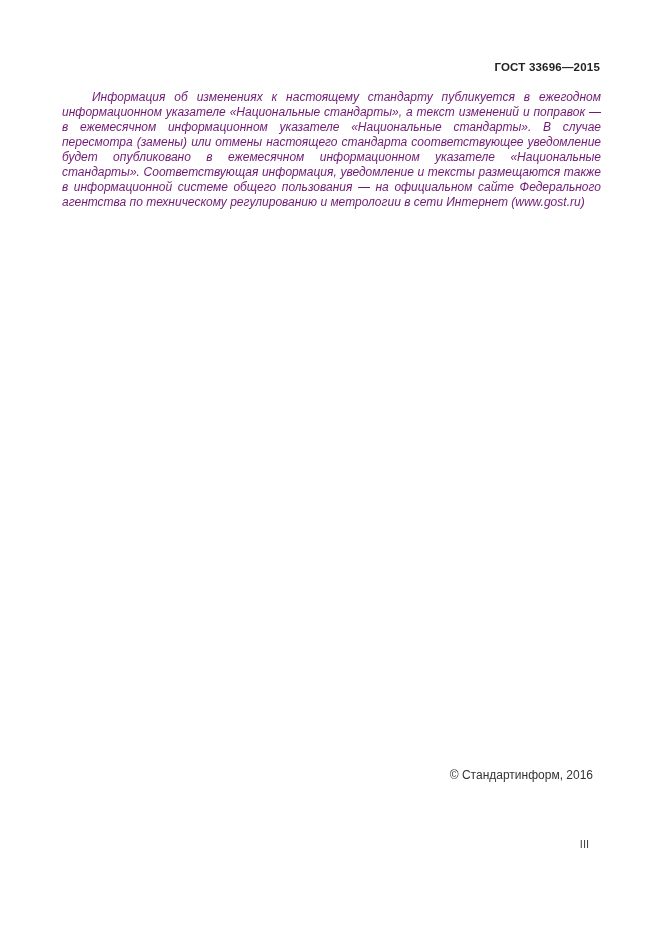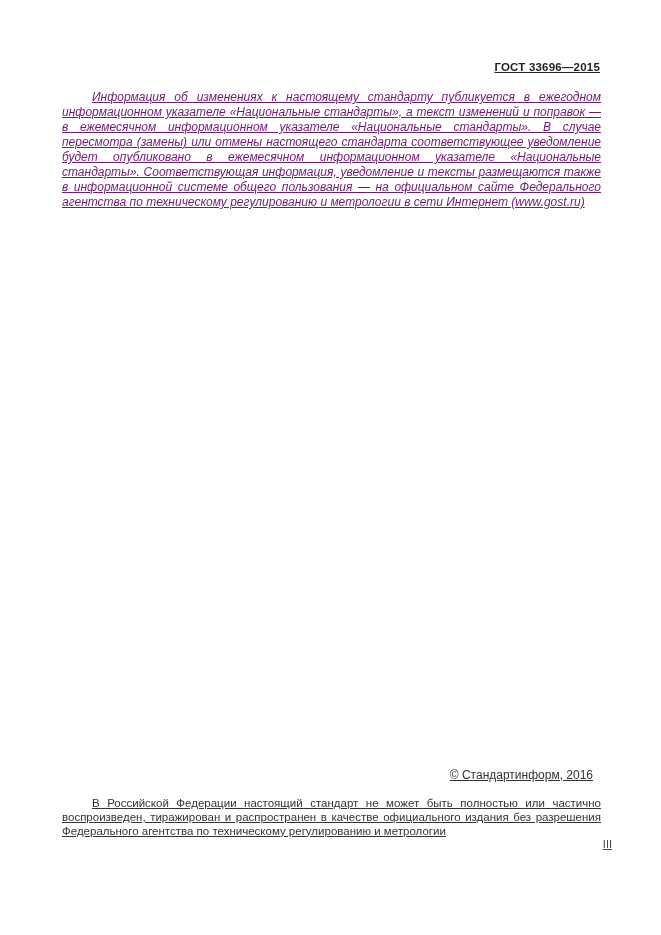--- a/index.html
+++ b/index.html
@@ -1,15 +1,15 @@
 <!DOCTYPE html>
 <html><head>
 <meta charset="utf-8">
 <style>
-  * { margin: 0; padding: 0; box-sizing: border-box; text-decoration: underline; }
+  * { margin: 0; padding: 0; box-sizing: border-box; }
   html, body {
     background: #ffffff;
     font-family: "Liberation Sans", sans-serif;
   }
   .page {
     position: relative;
     width: 661px;
     height: 935px;
     background: #ffffff;
     overflow: hidden;
@@ -49,33 +49,32 @@
     width: 539px;
     font-size: 11.5px;
     line-height: 13.8px;
     color: #333333;
     text-align: justify;
     text-indent: 30px;
   }
   .page-number {
     position: absolute;
     top: 838px;
-    right: 49px;
+    right: 72px;
     font-size: 11px;
     color: #444444;
   }
 </style>
 </head>
 <body>
 
 <div class="page">
 
   <div class="doc-header">ГОСТ 33696—2015</div>
 
   <p class="amendments-notice">Информация об изменениях к настоящему стандарту публикуется в ежегодном информационном указателе «Национальные стандарты», а текст изменений и поправок — в ежемесячном информационном указателе «Национальные стандарты». В случае пересмотра (замены) или отмены настоящего стандарта соответствующее уведомление будет опубликовано в ежемесячном информационном указателе «Национальные стандарты». Соответствующая информация, уведомление и тексты размещаются также в информационной системе общего пользования — на официальном сайте Федерального агентства по техническому регулированию и метрологии в сети Интернет (www.gost.ru)</p>
 
   <div class="copyright-line">© Стандартинформ, 2016</div>
 
-  <p class="reproduction-notice">В Российской Федерации настоящий стандарт не может быть полностью или частично воспроизведен, тиражирован и распространен в качестве официального издания без разрешения Федерального агентства по техническому регулированию и метрологии</p>
 
   <div class="page-number">III</div>
 
 </div>
 
 </body></html>

